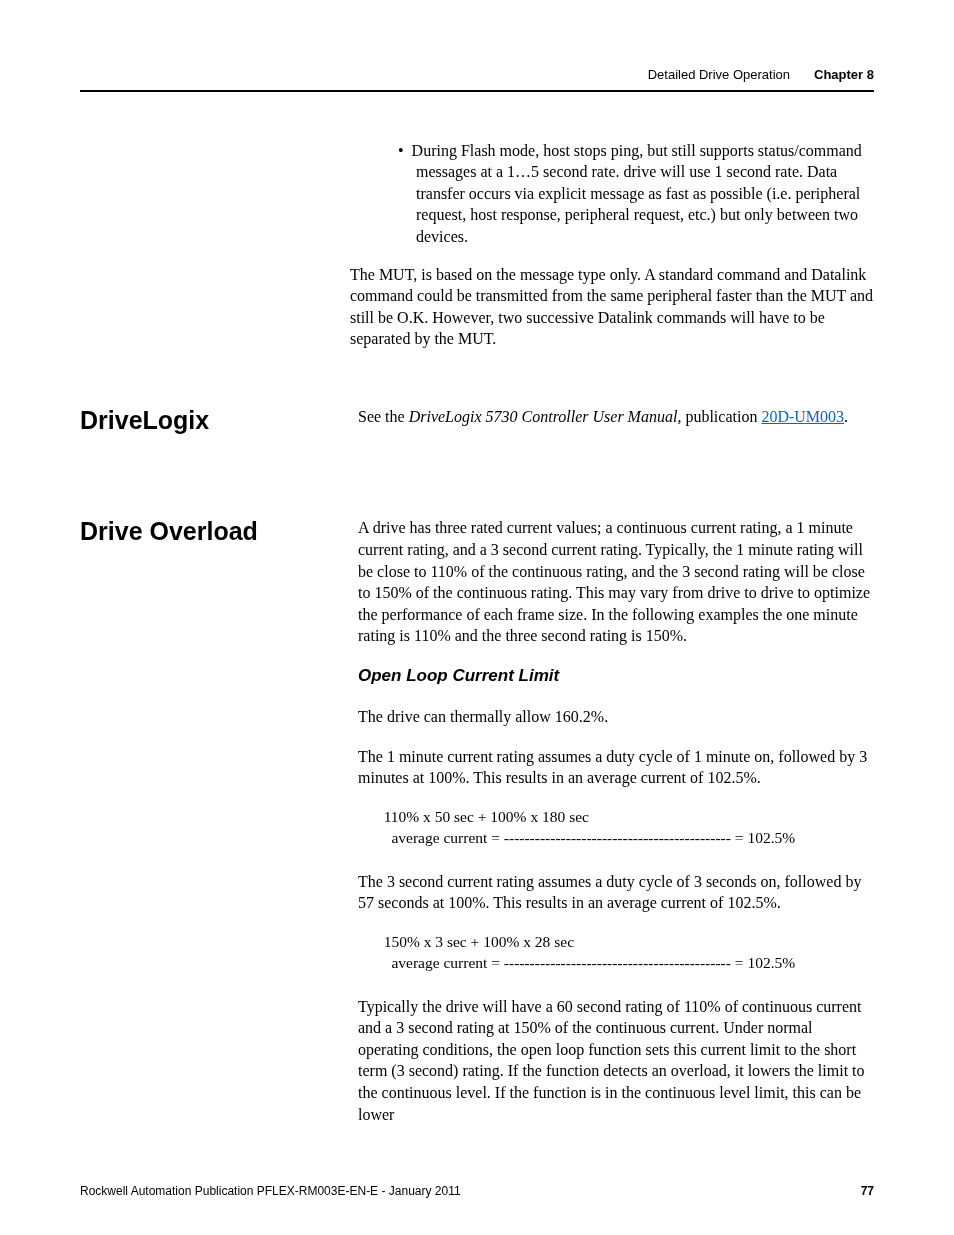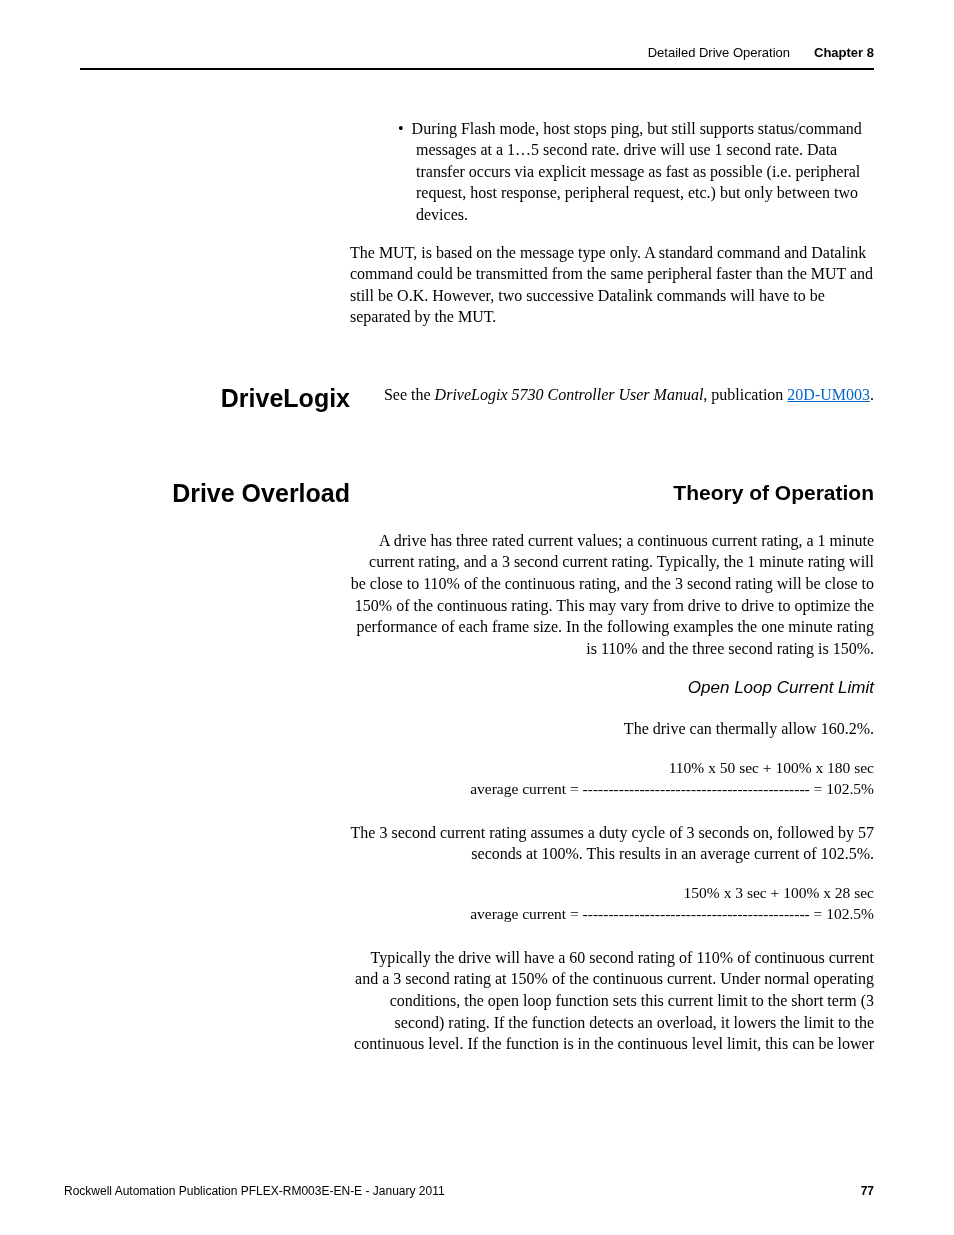--- a/index.html
+++ b/index.html
@@ -7,21 +7,21 @@
     padding: 0;
     background: #fff;
     font-family: Georgia, 'Times New Roman', serif;
     color: #000;
   }
   .page {
     width: 954px;
     height: 1235px;
     position: relative;
     box-sizing: border-box;
-    padding: 44px 80px 0 80px;
+    padding: 66px 80px 0 80px;
     margin: 0 auto;
     font-size: 16px;
     line-height: 1.35;
   }
   .running-head {
     display: flex;
     justify-content: flex-end;
     gap: 24px;
     font-family: Arial, Helvetica, sans-serif;
     font-size: 13px;
@@ -44,58 +44,57 @@
     margin-bottom: 8px;
   }
   .bullet .dot { padding-right: 8px; }
   .para {
     margin-left: 270px;
     margin-bottom: 18px;
   }
   .section {
     display: grid;
     grid-template-columns: 270px 1fr;
-    column-gap: 0;
+    column-gap: 8px;
     margin-top: 56px;
-    text-align: right;
   }
-  .section + .section { margin-top: 56px; }
+  .section + .section { margin-top: 72px; }
   .section h2 {
     font-family: Arial, Helvetica, sans-serif;
     font-weight: 700;
     font-size: 25px;
     margin: 0;
     line-height: 1.15;
   }
   .section-body p { margin: 0 0 18px 0; }
   .h3 {
     font-family: Arial, Helvetica, sans-serif;
     font-weight: 700;
     font-size: 21px;
     margin: 0 0 22px 0;
   }
   .h4 {
     font-family: Arial, Helvetica, sans-serif;
     font-style: italic;
-    font-weight: 400;
+    font-weight: 700;
     font-size: 17px;
     margin: 6px 0 18px 0;
   }
   .ref-italic { font-style: italic; }
   a.publink { color: #0066cc; }
   .mono-block {
     font-family: Georgia, serif;
     white-space: pre;
     margin: 0 0 22px 14px;
     font-size: 15.5px;
   }
   .footer {
     position: absolute;
     bottom: 36px;
-    left: 64px;
+    left: 80px;
     right: 80px;
     display: flex;
     justify-content: space-between;
     font-family: Arial, Helvetica, sans-serif;
     font-size: 12px;
   }
   .footer .pno { font-weight: 700; }
 </style>
 </head>
 <body>
@@ -121,25 +120,25 @@
       <div class="section-body">
         <p>
           <span>See the </span><span class="ref-italic">DriveLogix 5730 Controller User Manual</span><span>, publication </span><a href="#" class="publink">20D-UM003</a><span>.</span>
         </p>
       </div>
     </div>
 
     <div class="section">
       <h2>Drive Overload</h2>
       <div class="section-body">
-        <div class="h3">Theory of Operation</div>
         <p>A drive has three rated current values; a continuous current rating, a 1 minute current rating, and a 3 second current rating. Typically, the 1 minute rating will be close to 110% of the continuous rating, and the 3 second rating will be close to 150% of the continuous rating. This may vary from drive to drive to optimize the performance of each frame size. In the following examples the one minute rating is 110% and the three second rating is 150%.</p>
 
         <div class="h4">Open Loop Current Limit</div>
         <p>The drive can thermally allow 160.2%.</p>
+        <p>The 1 minute current rating assumes a duty cycle of 1 minute on, followed by 3 minutes at 100%. This results in an average current of 102.5%.</p>
         <div class="mono-block">   110% x 50 sec + 100% x 180 sec
      average current = -------------------------------------------- = 102.5%</div>
         <p>The 3 second current rating assumes a duty cycle of 3 seconds on, followed by 57 seconds at 100%. This results in an average current of 102.5%.</p>
         <div class="mono-block">   150% x 3 sec + 100% x 28 sec
      average current = -------------------------------------------- = 102.5%</div>
         <p>Typically the drive will have a 60 second rating of 110% of continuous current and a 3 second rating at 150% of the continuous current. Under normal operating conditions, the open loop function sets this current limit to the short term (3 second) rating. If the function detects an overload, it lowers the limit to the continuous level. If the function is in the continuous level limit, this can be lower</p>
       </div>
     </div>
 
   </div>

